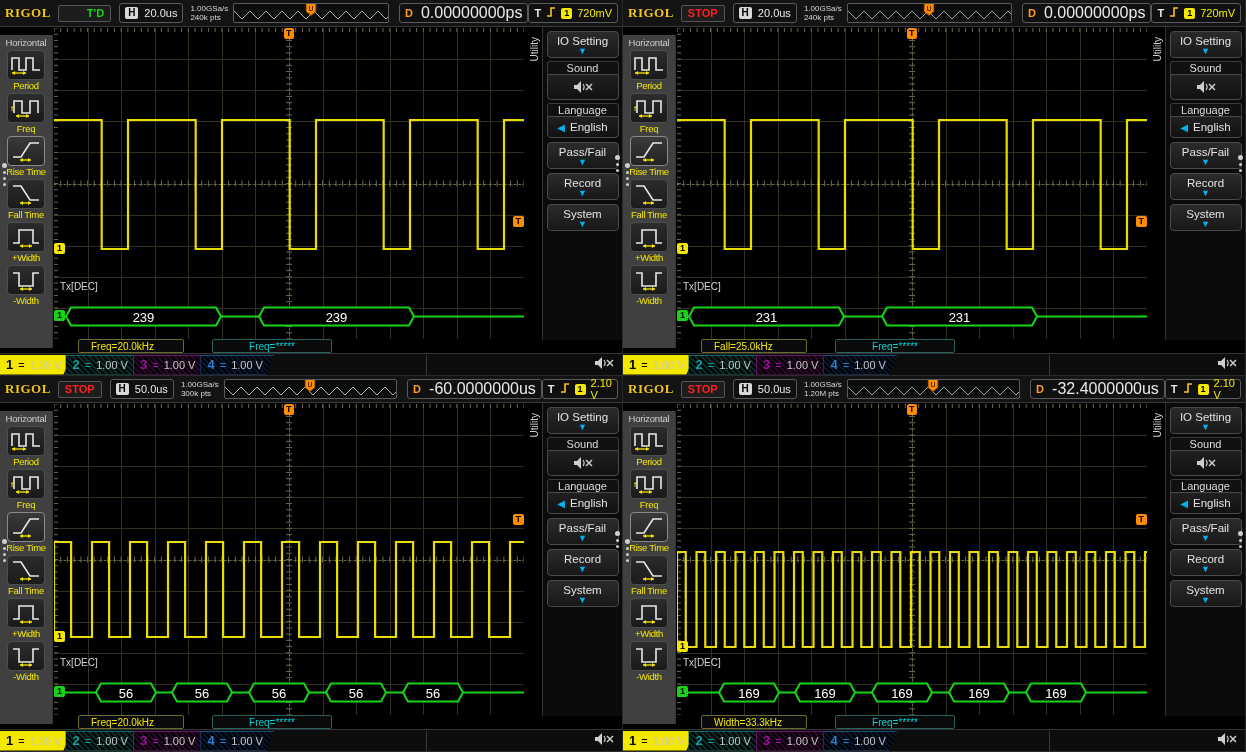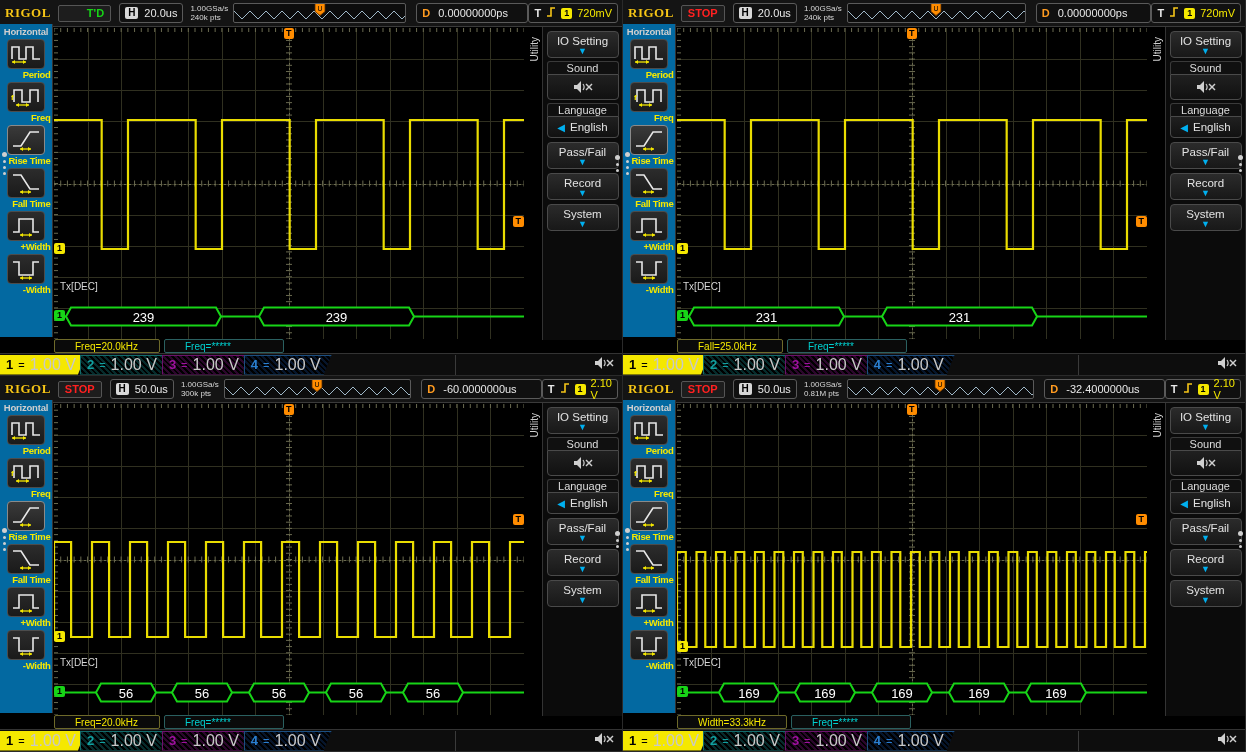--- a/index.html
+++ b/index.html
@@ -31,33 +31,33 @@
 
   .sr { margin-left:7px; color:#d8d8d8; font-size:8px; line-height:9px; text-align:left; }
 
   .memobar { position:relative; margin-left:5px; width:255px; height:20px; border:1px solid #5a5a5a;
              border-radius:2px; background:#0c0c0c; overflow:hidden; }
   .memobar svg { display:block; }
   .memtrig { position:absolute; left:50%; top:-1px; transform:translateX(-50%); }
 
   .dbox { margin-left:10px; width:160px; justify-content:flex-start; padding:0 5px; gap:8px;}
   .dlabel { color:#ff9b20; font-size:11px; font-weight:bold; }
-  .dval { color:#e8e8e8; font-size:11px; }
+  .dval { color:#e8e8e8; font-size:16px; }
 
   .tbox { margin-left:auto; margin-right:5px; padding:0 5px; gap:5px; }
   .tT { color:#e8e8e8; font-size:11px; font-weight:bold; }
   .tSlope { color:#f5c518; font-size:12px; font-weight:bold; }
   .tCh { background:#f5e800; color:#000; font-size:9px; font-weight:bold; padding:1px 3px; border-radius:2px; line-height:1;}
   .tLv { color:#f5e800; font-size:11px; }
 
   
-  .leftrail { position:absolute; left:0; top:24px; width:53px; height:313px; background:#0369a1;
-              border-right:1px solid #333;font-weight:bold; }
+  .leftrail { position:absolute; left:0; top:35px; width:53px; height:313px; background:#404040;
+              border-right:1px solid #333; }
   .rail-title { color:#cfcfcf; font-size:9.5px; text-align:center; padding-top:2px; letter-spacing:-0.2px;}
-  .mitem { position:relative; margin:2px auto 0 auto; width:49px; text-align:right; }
+  .mitem { position:relative; margin:2px auto 0 auto; width:49px; text-align:center; }
   .mbtn { width:38px; height:30px; margin:0 auto; border:1px solid #4c4c4c; border-radius:4px;
           background:linear-gradient(#2c2c2c,#1a1a1a); display:flex; align-items:center; justify-content:center; }
   .mbtn.sel { border-color:#8a8a8a; background:linear-gradient(#3a3a3a,#222); }
   .mlab { color:#f5e800; font-size:9.5px; margin-top:0px; letter-spacing:-0.3px; }
   .railscroll { position:absolute; left:2px; top:128px; display:flex; flex-direction:column; gap:3px; align-items:center;}
   .railscroll i { display:block; background:#cfcfcf; border-radius:50%; }
 
   
   .wave { position:absolute; left:54px; top:28px; width:470px; height:311px; background:#000; overflow:hidden; }
   .wave svg { display:block; }
@@ -84,32 +84,32 @@
   .ugroup .cap { color:#dcdcdc; font-size:11px; background:#101010; border:1px solid #3a3a3a;
                  border-bottom:none; border-radius:3px 3px 0 0; }
   .ugroup .val { border:1px solid #4a4a4a; border-radius:0 0 4px 4px; background:linear-gradient(#202020,#111);
                  color:#e2e2e2; font-size:11.5px; padding:4px 0; display:flex; align-items:center; justify-content:center; gap:5px;}
   .leftcaret { color:#00b0f0; font-size:10px; }
   .udots { position:absolute; right:2px; top:128px; display:flex; flex-direction:column; gap:3px; align-items:center; }
   .udots i { display:block; background:#cfcfcf; border-radius:50%; }
 
   
   .measrow { position:absolute; left:54px; bottom:22px; height:14px; display:flex; gap:4px; z-index:6;}
-  .mcell { border:1px solid #555; border-radius:2px; font-size:10px; padding:0 20px; line-height:13px; background:#0a0a0a;}
+  .mcell { border:1px solid #555; border-radius:2px; font-size:10px; padding:0 12px; line-height:13px; background:#0a0a0a;margin-left:24px;}
   .mcell.m1 { color:#f5e800; border-color:#6e6a2a; min-width:106px;}
-  .mcell.m2 { color:#00d0d0; border-color:#2a6060; min-width:120px;}
+  .mcell.m2 { color:#00d0d0; border-color:#2a6060; min-width:120px;text-align:center;}
 
   .botbar { position:absolute; left:0; bottom:0; width:623px; height:22px; background:#0d0d0d;
             border-top:1px solid #333; display:flex; align-items:center; }
   .chtag { position:relative; height:20px; display:flex; align-items:center; padding:0 10px 0 6px; margin-right:-6px;
            font-size:11px; gap:5px;
            clip-path:polygon(0 0, 100% 0, calc(100% - 8px) 100%, 0 100%);}
   .chtag .num { font-size:13px; font-weight:bold; }
   .chtag .eq  { font-size:11px; }
-  .chtag .v   { font-size:16px; }
+  .chtag .v   { font-size:11px; }
   .chtag.on   { background:#f5e800; color:#000; }
   .chtag.on .num{ color:#000; }
   .chtag.c2 { background:repeating-linear-gradient(45deg,#062b2b,#062b2b 2px,#000 2px,#000 4px); color:#11a0a0; border:1px solid #126b6b;}
   .chtag.c3 { background:repeating-linear-gradient(45deg,#2b062b,#2b062b 2px,#000 2px,#000 4px); color:#a011a0; border:1px solid #6b126b;}
   .chtag.c4 { background:repeating-linear-gradient(45deg,#06152b,#06152b 2px,#000 2px,#000 4px); color:#2a7fd0; border:1px solid #1b4e80;}
   .chtag .v { color:#c8c8c8; }
   .spk { margin-left:auto; margin-right:8px; color:#cfcfcf; font-size:13px; }
   .botdiv { width:1px; height:20px; background:#3a3a3a; margin-left:auto; margin-right:8px;}
 </style>
 </head>
@@ -1557,21 +1557,21 @@
 
     <div class="topbar">
       <div class="logo">RIGOL</div>
       <div class="runstate stop">STOP</div>
       <div class="box hbox">
         <span class="hlabel">H</span>
         <span class="hval">50.0us</span>
       </div>
       <div class="sr">
         <div>1.00GSa/s</div>
-        <div>0.81M pts</div>
+        <div>1.20M pts</div>
       </div>
       <div class="memobar">
         <svg width="253" height="18">
             <polyline points="0,7 8,15 16,7 24,15 32,7 40,15 48,7 56,15 64,7 72,15 80,7 88,15 96,7 104,15 112,7 120,15 128,7 136,15 144,7 152,15 160,7 168,15 176,7 184,15 192,7 200,15 208,7 216,15 224,7 232,15 240,7 248,15 " fill="none" stroke="#9fb8c8" stroke-width="1"></polyline>
           </svg>
         <span class="memtrig">
             <svg width="11" height="13" viewBox="0 0 11 13">
               <path d="M0.5 0.5 h10 v8 l-5 4 l-5 -4 z" fill="#ff8c00" stroke="#7a3f00"></path>
               <text x="5.5" y="7.5" font-size="7" fill="#000" text-anchor="middle" font-family="Liberation Sans">U</text>
             </svg>

